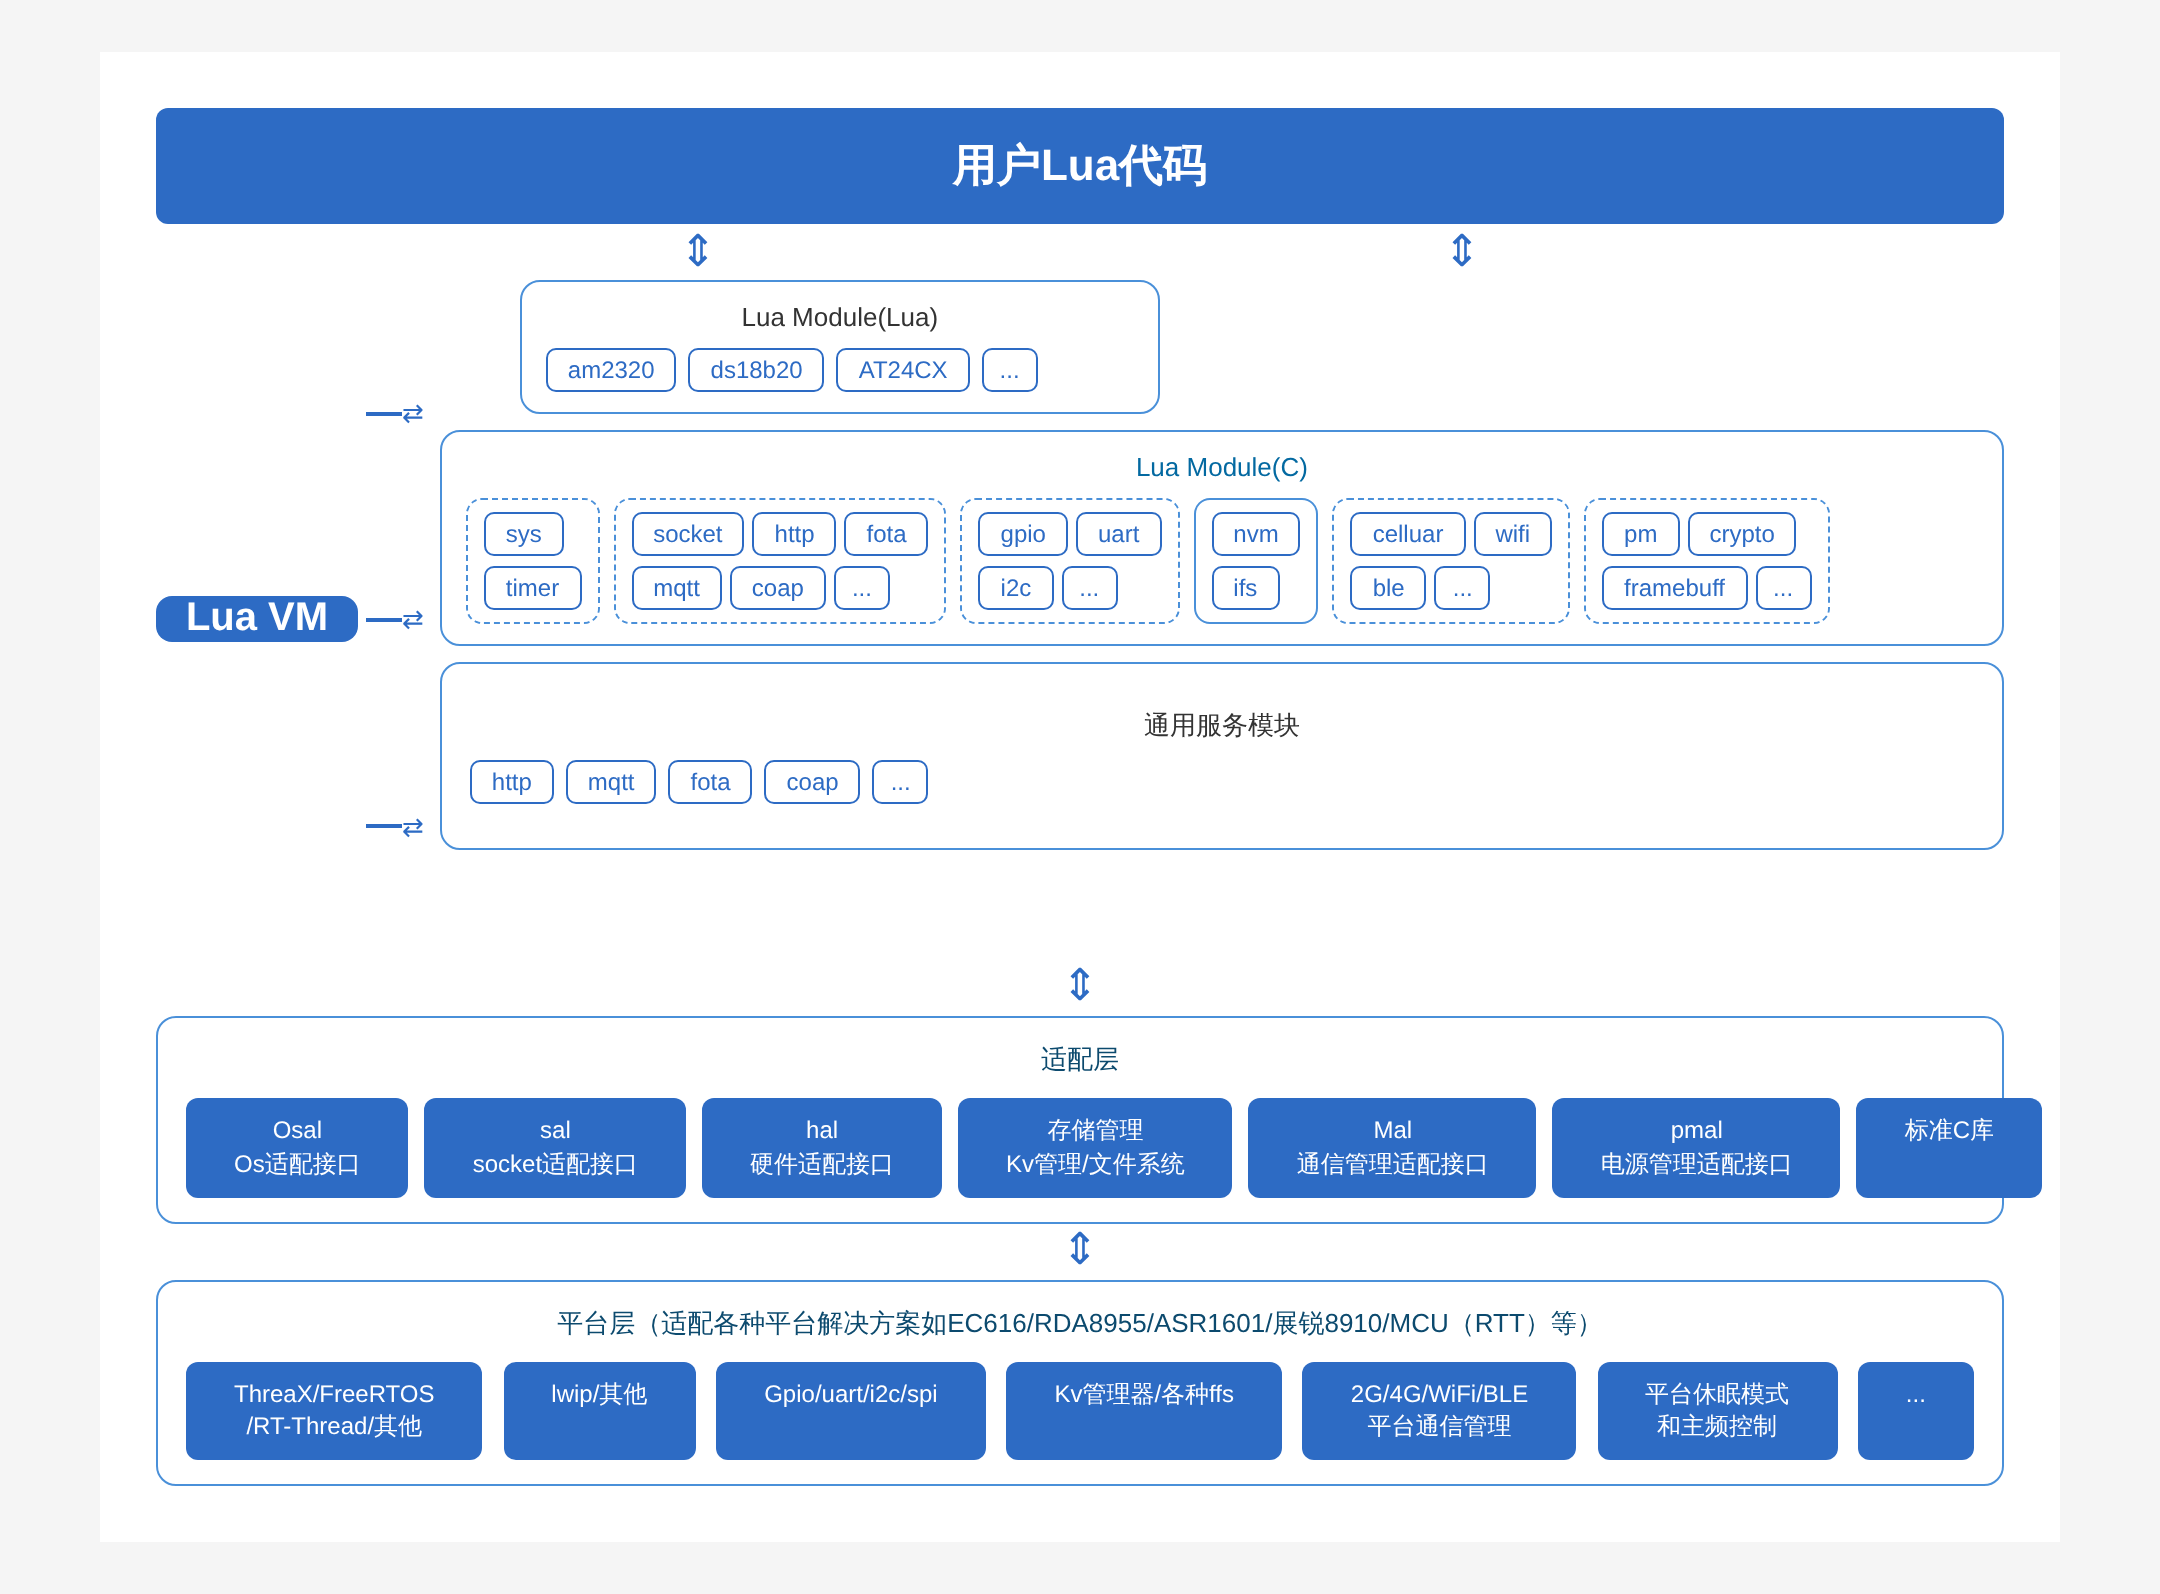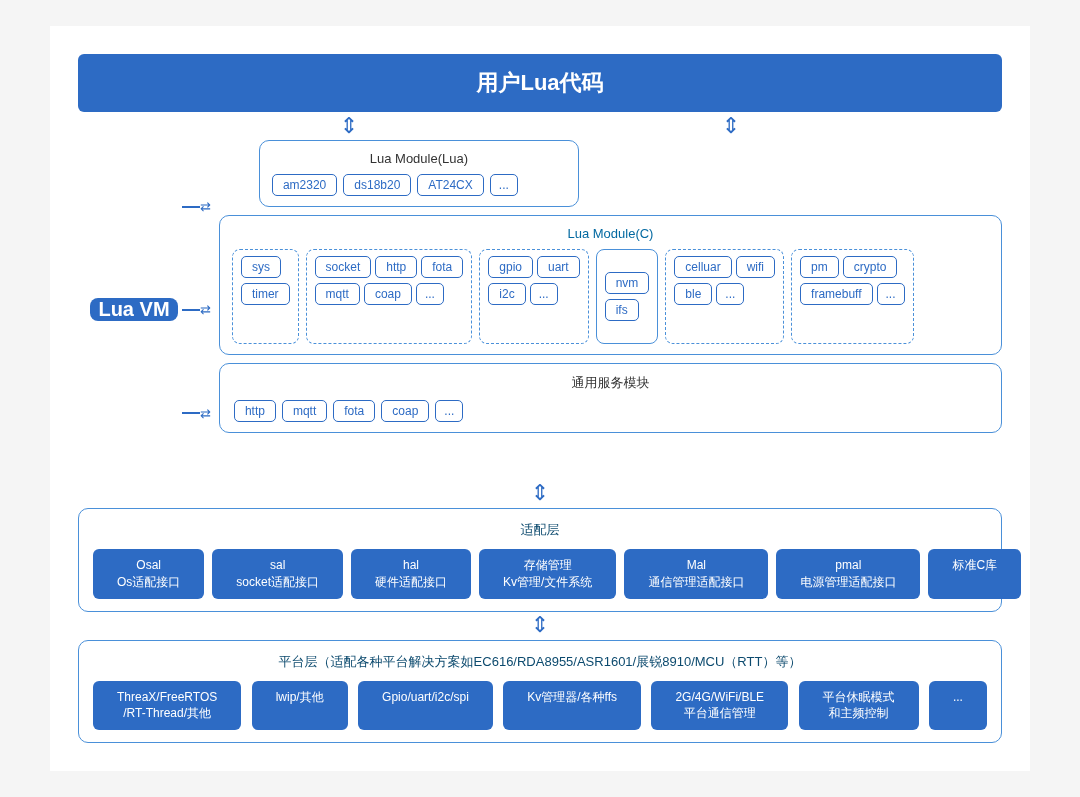--- a/index.html
+++ b/index.html
@@ -75,31 +75,31 @@
       border: 1.5px dashed #4a90d9;
       border-radius: 8px;
       padding: 6px 8px;
       display: flex;
       flex-direction: column;
       gap: 5px;
     }
     .solid-box {
       border: 1.5px solid #4a90d9;
       border-radius: 8px;
-      padding: 22px 8px;
+      padding: 6px 8px;
       display: flex;
       flex-direction: column;
       gap: 5px;
     }
 
     
     .general-service {
       border: 1.5px solid #4a90d9;
       border-radius: 10px;
-      padding: 10px 14px;
+      padding: 22px 14px;
       background: white;
     }
 
     
     .full-section {
       border: 1.5px solid #4a90d9;
       border-radius: 10px;
       padding: 12px 14px;
       background: white;
       margin-top: 2px;
@@ -125,26 +125,25 @@
       width: 980px;
       padding: 28px 28px;
       background: white;
     }
     .vm-box {
       background: #2d6bc4;
       color: white;
       font-size: 20px;
       font-weight: bold;
       border-radius: 8px;
-      width: 88px;
+      width: 101px;
       display: flex;
       align-items: center;
       justify-content: center;
       flex: 1;
-      margin-left: 12px;
     }
 
     .content-col {
       flex: 1;
       display: flex;
       flex-direction: column;
       gap: 8px;
     }
   </style>
 </head>

